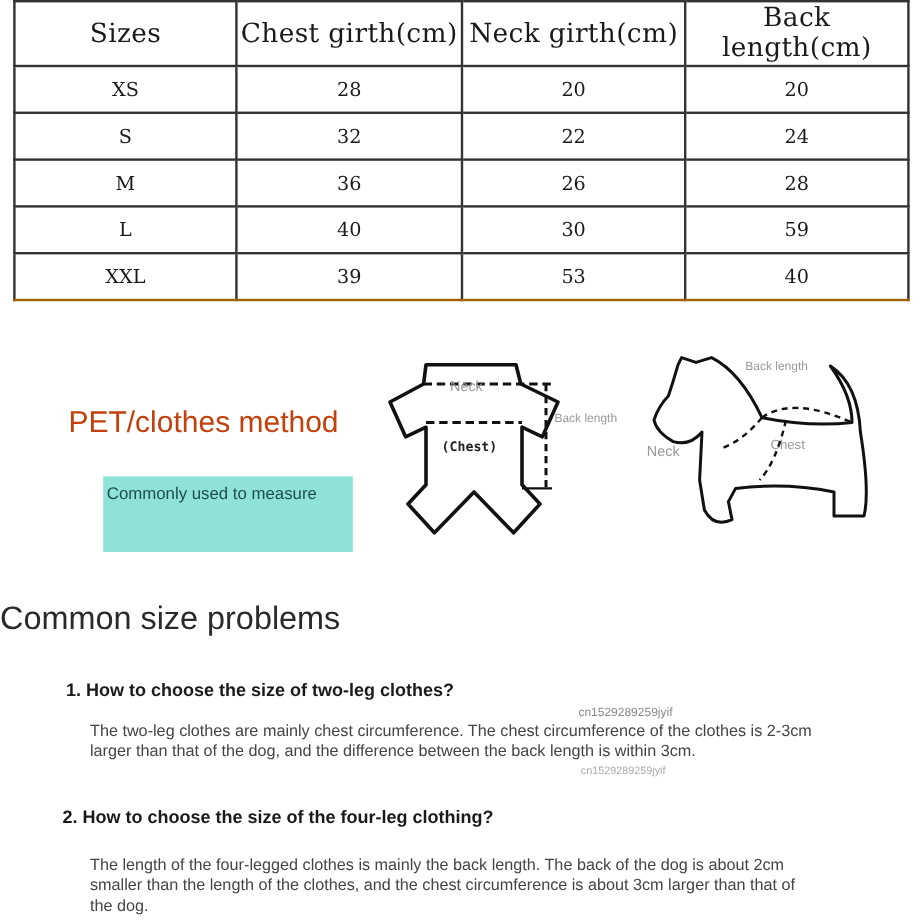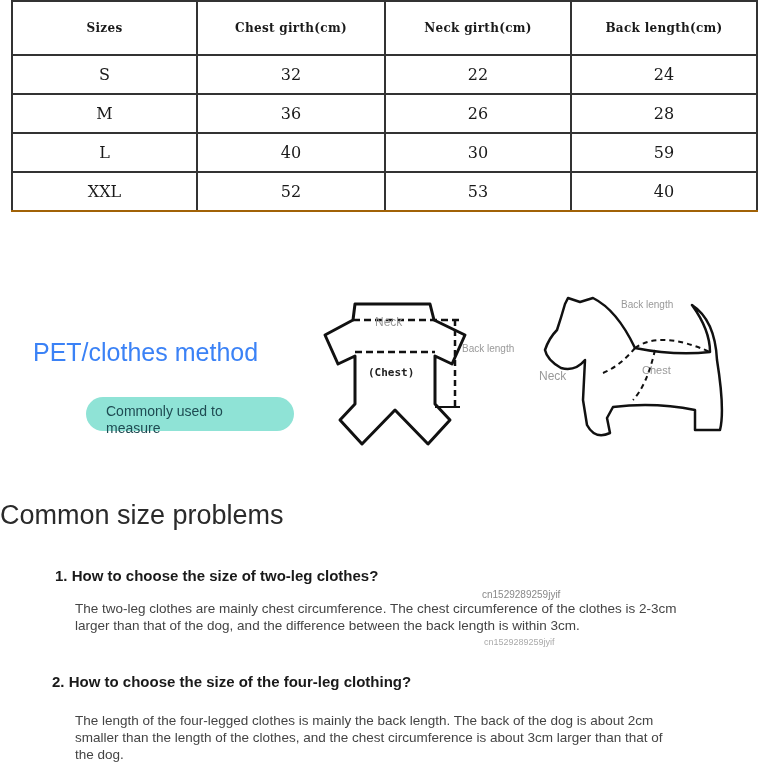--- a/index.html
+++ b/index.html
@@ -1,40 +1,46 @@
 <!DOCTYPE html>
 <html><head>
 <meta charset="utf-8">
 <style>
   html, body { margin:0; padding:0; }
   body { width:769px; height:767px; background:#ffffff; position:relative; overflow:hidden; font-family:"Liberation Sans", sans-serif; }
   .size-table { position:absolute; left:11px; top:0; border-collapse:collapse; }
   .size-table td, .size-table th { border:2px solid #333; text-align:center; font-family:"DejaVu Serif", "Liberation Serif", serif; color:#1a1a1a; padding:0; }
-  .size-table th { height:52px; font-size:12px; font-weight:bold; letter-spacing:0.3px;margin-top:31px; }
+  .size-table th { height:52px; font-size:22px; font-weight:normal; letter-spacing:0.3px;margin-top:31px; }
   .size-table td { height:37px; font-size:16px; }
   .size-table tr.last td { border-bottom:2px solid #a16207; }
   .col0 { width:183px; } .col1 { width:186px; } .col2 { width:184px; } .col3 { width:184px; }
-  .method-title { position:absolute; left:33px; top:338px; font-size:25px; color:#3b82f6; }
-  .teal-box { position:absolute; left:86px; top:397px; width:208px; height:34px; background:#8fe3d6; box-sizing:border-box; padding:6px 20px; font-size:14px; line-height:17px; color:#1e4b52;border-radius:17px; }
+  .method-title { position:absolute; left:57px; top:338px; font-size:25px; color:#c2410c; }
+  .teal-box { position:absolute; left:86px; top:397px; width:208px; height:63px; background:#8fe3d6; box-sizing:border-box; padding:6px 3px; font-size:14px; line-height:17px; color:#1e4b52; }
   .diagram { position:absolute; }
   .section-title { position:absolute; left:0; width:769px; top:500px; font-size:27px; color:#2a2a2a; }
   .q { position:absolute; left:55px; font-size:15px; color:#1a1a1a;font-weight:bold; }
   .a { position:absolute; left:75px; width:610px; font-size:13.5px; line-height:17px; color:#444; }
   .wm { position:absolute; font-size:10px; color:#888; font-family:Liberation Sans, sans-serif;margin-left:12px; }
 </style>
 </head>
 <body>
 
 <table class="size-table">
   <tbody>
       <tr>
     <th class="col0">Sizes</th>
     <th class="col1">Chest girth(cm)</th>
     <th class="col2">Neck girth(cm)</th>
     <th class="col3">Back length(cm)</th>
+  </tr>
+  <tr>
+    <td>XS</td>
+    <td>28</td>
+    <td>20</td>
+    <td>20</td>
   </tr>
   <tr>
     <td>S</td>
     <td>32</td>
     <td>22</td>
     <td>24</td>
   </tr>
   <tr>
     <td>M</td>
     <td>36</td>
@@ -42,21 +48,21 @@
     <td>28</td>
   </tr>
   <tr>
     <td>L</td>
     <td>40</td>
     <td>30</td>
     <td>59</td>
   </tr>
   <tr class="last">
     <td>XXL</td>
-    <td>52</td>
+    <td>39</td>
     <td>53</td>
     <td>40</td>
   </tr>
 </tbody>
   </table>
 
 <div class="method-title">PET/clothes method</div>
 <div class="teal-box">
   <div>Commonly used to measure</div>
 </div>

